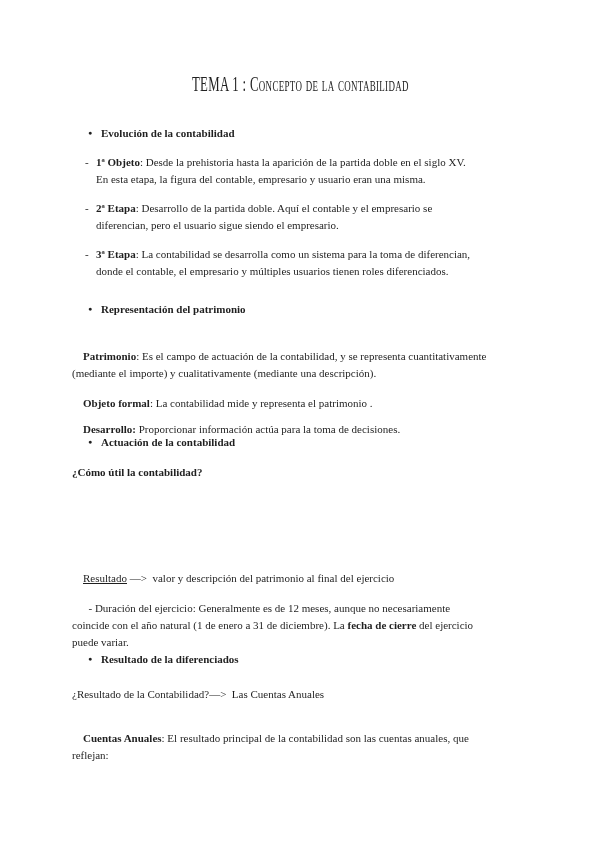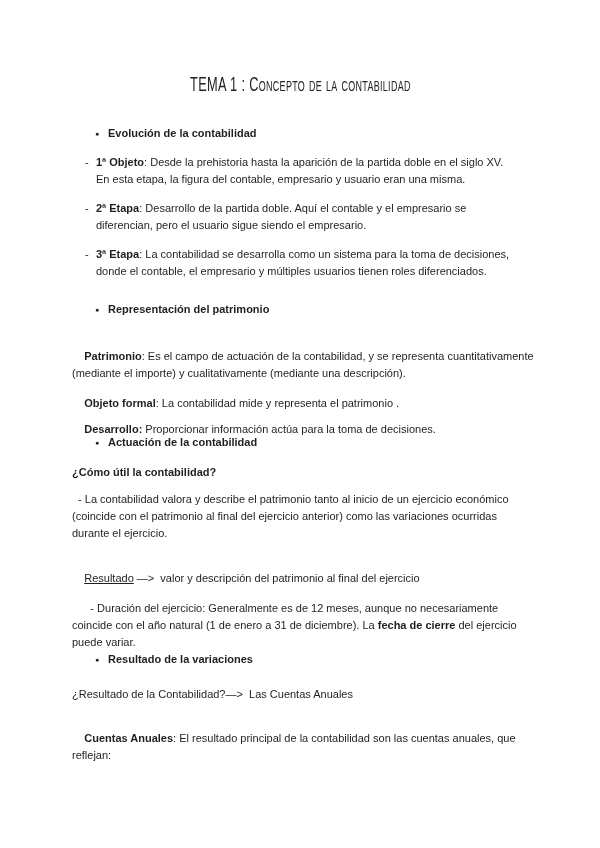--- a/index.html
+++ b/index.html
@@ -1,21 +1,21 @@
 <!DOCTYPE html>
 <html><head>
 <meta charset="utf-8">
 <style>
   html, body { margin: 0; padding: 0; background: #ffffff; }
   .page {
     position: relative;
     width: 540px;
     height: 848px;
     background: #ffffff;
-    font-family: Liberation Sans, sans-serif;
+    font-family: Liberation Serif, serif;
     color: #1f1f1f;
     overflow: hidden;
   }
   
   .title-wrap {
     position: absolute;
     top: 72px;
     left: 0;
     width: 600px;
     text-align: center;
@@ -32,21 +32,21 @@
     transform-origin: 50% 50%;
     white-space: pre;
   }
   
   .blk {
     position: absolute;
     font-size: 11px;
     line-height: 17px;
     white-space: pre;
   }
-  .bullet-h { left: 95px; display: flex; font-weight: bold; }
+  .bullet-h { left: 88px; display: flex; font-weight: bold; }
   .bdot {
     width: 13px;
     font-size: 7px;
     line-height: 17px;
     font-weight: normal;
   }
   .dash-item { left: 85px; display: flex; }
   .dmark { width: 11px; }
   .para { left: 72px; }
   .b { font-weight: bold; }
@@ -73,21 +73,21 @@
   </div>
 
   <div class="blk dash-item" style="top:200px">
     <span class="dmark">-</span>
     <span><span class="b">2ª Etapa</span><span>: Desarrollo de la partida doble. Aquí el contable y el empresario se
 diferencian, pero el usuario sigue siendo el empresario.</span></span>
   </div>
 
   <div class="blk dash-item" style="top:246px">
     <span class="dmark">-</span>
-    <span><span class="b">3ª Etapa</span><span>: La contabilidad se desarrolla como un sistema para la toma de decisiones,
+    <span><span class="b">3ª Etapa</span><span>: La contabilidad se desarrolla como un sistema para la toma de diferencian,
 donde el contable, el empresario y múltiples usuarios tienen roles diferenciados.</span></span>
   </div>
 
   <div class="blk bullet-h" style="top:301px">
     <span class="bdot">●</span>
     <span>Representación del patrimonio</span>
   </div>
 
   <div class="blk para" style="top:378px">
     <span class="b">Objeto formal</span><span>: La contabilidad mide y representa el patrimonio .</span>
@@ -102,37 +102,34 @@
     <span class="b">Desarrollo:</span><span> Proporcionar información actúa para la toma de decisiones.</span>
   </div>
 
   <div class="blk bullet-h" style="top:434px">
     <span class="bdot">●</span>
     <span>Actuación de la contabilidad</span>
   </div>
 
   <div class="blk para b" style="top:464px">¿Cómo útil la contabilidad?</div>
 
-  <div class="blk para" style="top:491px">  - La contabilidad valora y describe el patrimonio tanto al inicio de un ejercicio económico
-(coincide con el patrimonio al final del ejercicio anterior) como las variaciones ocurridas
-durante el ejercicio.</div>
 
   <div class="blk para" style="top:553px">
     <span class="u">Resultado</span><span> —&gt;  valor y descripción del patrimonio al final del ejercicio</span>
   </div>
 
   <div class="blk para" style="top:583px">
     <span>  - Duración del ejercicio: Generalmente es de 12 meses, aunque no necesariamente
 coincide con el año natural (1 de enero a 31 de diciembre). La </span><span class="b">fecha de cierre</span><span> del ejercicio
 puede variar.</span>
   </div>
 
   <div class="blk bullet-h" style="top:651px">
     <span class="bdot">●</span>
-    <span>Resultado de la variaciones</span>
+    <span>Resultado de la diferenciados</span>
   </div>
 
   <div class="blk para" style="top:686px">¿Resultado de la Contabilidad?—&gt;  Las Cuentas Anuales</div>
 
   <div class="blk para" style="top:713px">
     <span class="b">Cuentas Anuales</span><span>: El resultado principal de la contabilidad son las cuentas anuales, que
 reflejan:</span>
   </div>
 
 </div>

